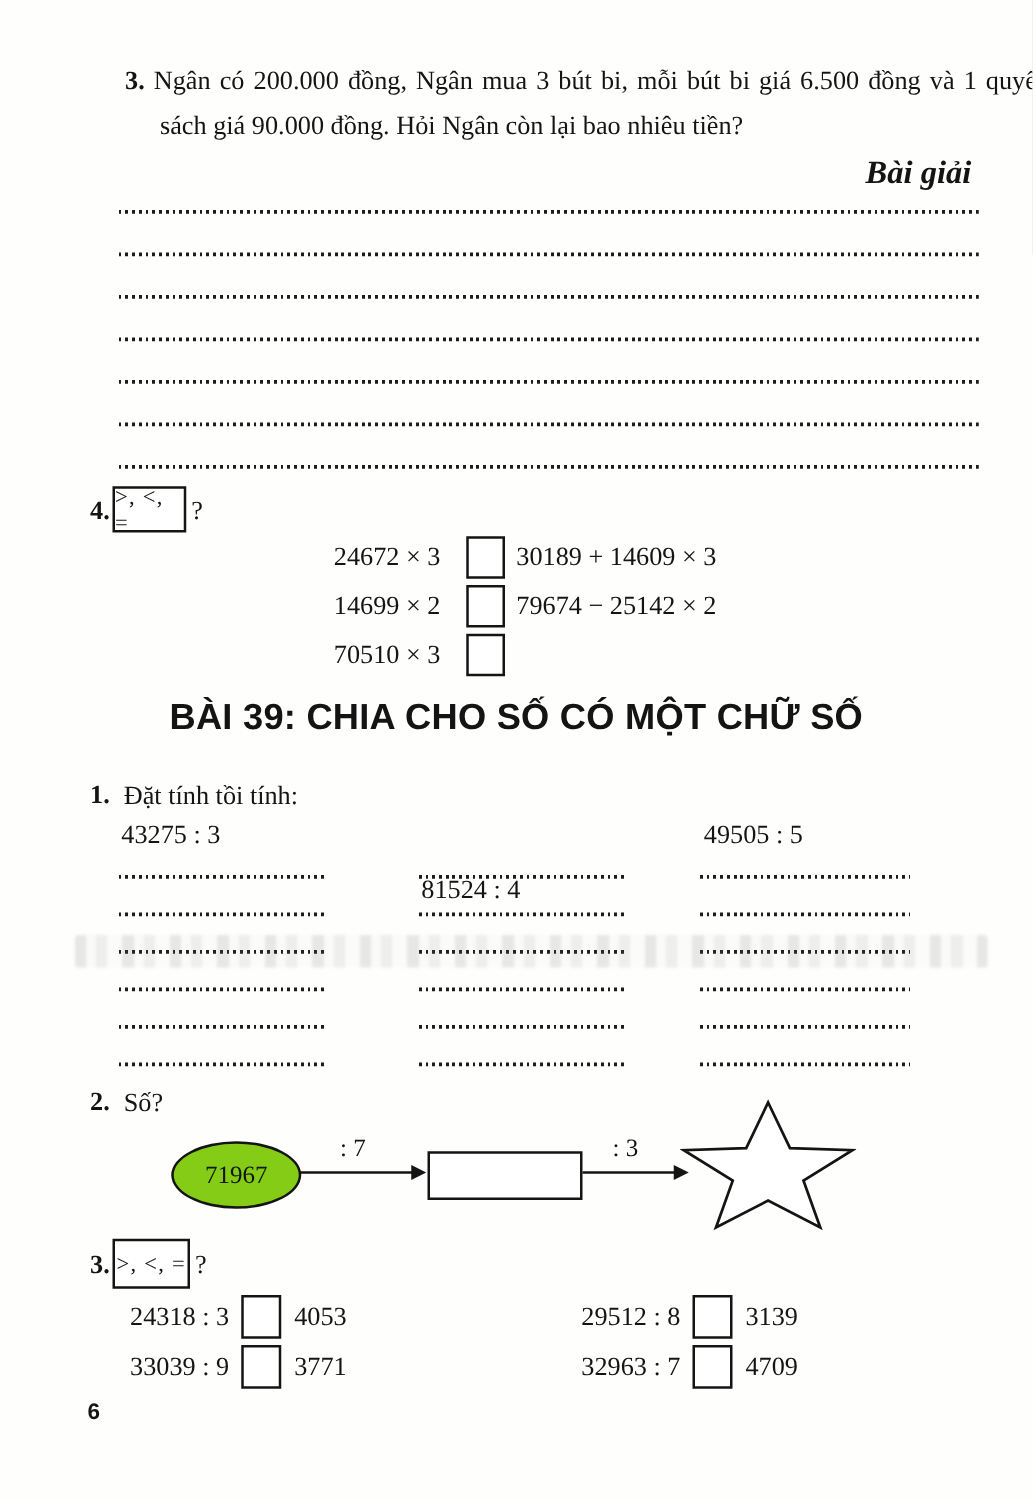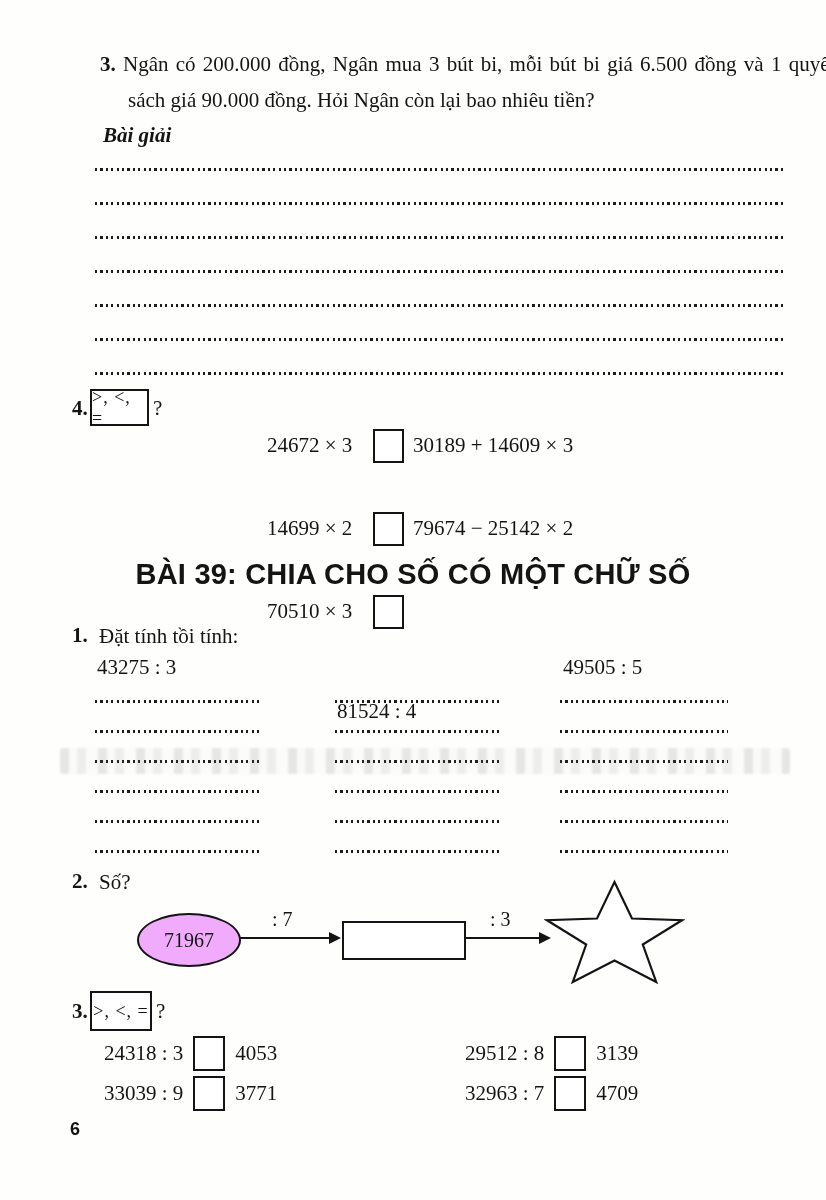--- a/index.html
+++ b/index.html
@@ -12,22 +12,22 @@
 
   
   .word-problem {
     left:72px; top:46px; width:712px;
     font-size:21px; line-height:36px; text-align:justify;
     padding-left:28px; text-indent:-28px;margin-left:28px;
   }
   .prob-num { font-weight:bold; }
 
   .solution-heading {
-    left:103px; top:123px; width:688px; text-align:left;
-    font-size:21px; font-weight:bold; font-style:italic;
+    left:89px; top:123px; width:688px; text-align:right;
+    font-size:26px; font-weight:bold; font-style:italic;
   }
 
   
   .dotline {
     height:3px;
     background-image:repeating-linear-gradient(to right, #1c1c1c 0 2.2px, transparent 2.2px 5.4px);
   }
   .solution-lines { left:95px; top:168px; width:688px; }
   .solution-lines .dotline { margin-bottom:31px; }
 
@@ -65,21 +65,21 @@
     left:60px; top:748px; width:730px; height:26px;
     background:repeating-linear-gradient(90deg,
       rgba(110,110,110,0.16) 0 9px, rgba(150,150,150,0.04) 9px 17px,
       rgba(120,120,120,0.12) 17px 26px, rgba(160,160,160,0.03) 26px 38px);
     filter:blur(1.2px); border-radius:3px;
   }
 
   
   .flow-ellipse {
     left:137px; top:913px; width:100px; height:50px;
-    border:2px solid #141414; border-radius:50%; background:#f0abfc;
+    border:2px solid #141414; border-radius:50%; background:#84cc16;
     display:flex; align-items:center; justify-content:center; font-size:20px;
   }
   .flow-box { left:342px; top:921px; width:120px; height:35px; border:2px solid #141414; background:#fff; }
   .flow-label { font-size:20px; }
   .arrow { position:absolute; height:2px; background:#141414; }
   .arrow::after {
     content:""; position:absolute; right:-11px; top:-5px;
     border-left:12px solid #141414; border-top:6px solid transparent; border-bottom:6px solid transparent;
   }
 
@@ -110,21 +110,21 @@
     <div class="dotline"></div>
     <div class="dotline"></div>
     <div class="dotline"></div>
     <div class="dotline"></div>
   </div>
 
   <div class="abs section-label" style="left:72px; top:396px;">4.</div>
   <div class="abs symbol-box" style="left:90px; top:389px; width:55px; height:33px;">&gt;, &lt;, =</div>
   <div class="abs qmark" style="left:153px; top:396px;">?</div>
 
-  <div class="abs cmp-rows" style="left:267px; top:426px;gap:44px;">
+  <div class="abs cmp-rows" style="left:267px; top:426px;">
     <div class="cmp-row">
       <span class="cmp-left4">24672 × 3</span>
       <span class="ans-box box-mid4"></span>
       <span class="cmp-right">30189 + 14609 × 3</span>
     </div>
     <div class="cmp-row">
       <span class="cmp-left4">14699 × 2</span>
       <span class="ans-box box-mid4"></span>
       <span class="cmp-right">79674 − 25142 × 2</span>
     </div>

